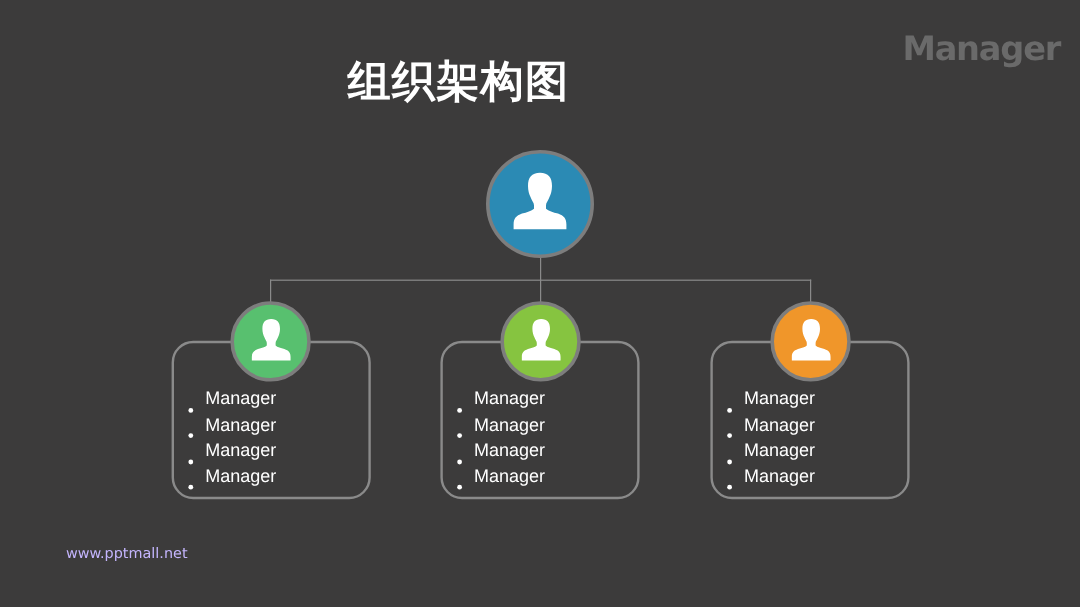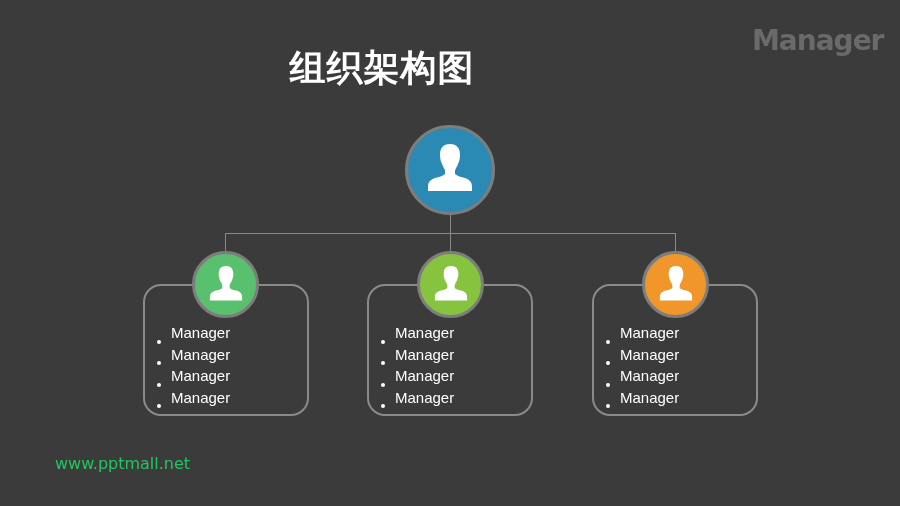--- a/index.html
+++ b/index.html
@@ -1,19 +1,19 @@
 <!DOCTYPE html>
 <html><head>
 <meta charset="utf-8">
 <style>
   html,body{margin:0;padding:0;}
   body{width:900px;height:506px;background:#3c3b3b;position:relative;overflow:hidden;font-family:"Liberation Sans",sans-serif;}
   .title{position:absolute;left:0;width:764px;top:44px;text-align:center;color:#fff;font-size:36px;font-weight:bold;font-family:"DejaVu Sans",sans-serif;letter-spacing:1px;}
   .logo{position:absolute;left:752px;top:24px;color:#6a6a6a;font-size:28px;font-weight:bold;font-family:"DejaVu Sans",sans-serif;letter-spacing:-1px;}
-  .footer{position:absolute;left:55px;top:454px;color:#22c55e;font-size:16px;font-family:"DejaVu Sans",sans-serif;}
+  .footer{position:absolute;left:55px;top:454px;color:#c4b5fd;font-size:12px;font-family:"DejaVu Sans",sans-serif;}
   .line{position:absolute;background:#8a8a8a;}
   .circle{position:absolute;border-radius:50%;border:3px solid #7d7d7d;box-sizing:border-box;display:flex;align-items:center;justify-content:center;}
   .circle svg{display:block;}
   .box{position:absolute;border:2px solid #8a8a8a;border-radius:18px;box-sizing:border-box;}
   .box ul{list-style:none;margin:0;padding:0;position:absolute;left:12px;top:36px;}
   .box li{color:#fff;font-size:15px;line-height:21.5px;display:flex;align-items:flex-end;}
   .box li .dot{display:inline-block;width:4px;height:4px;border-radius:50%;background:#fff;margin-right:10px;}
 </style>
 </head>
 <body>

